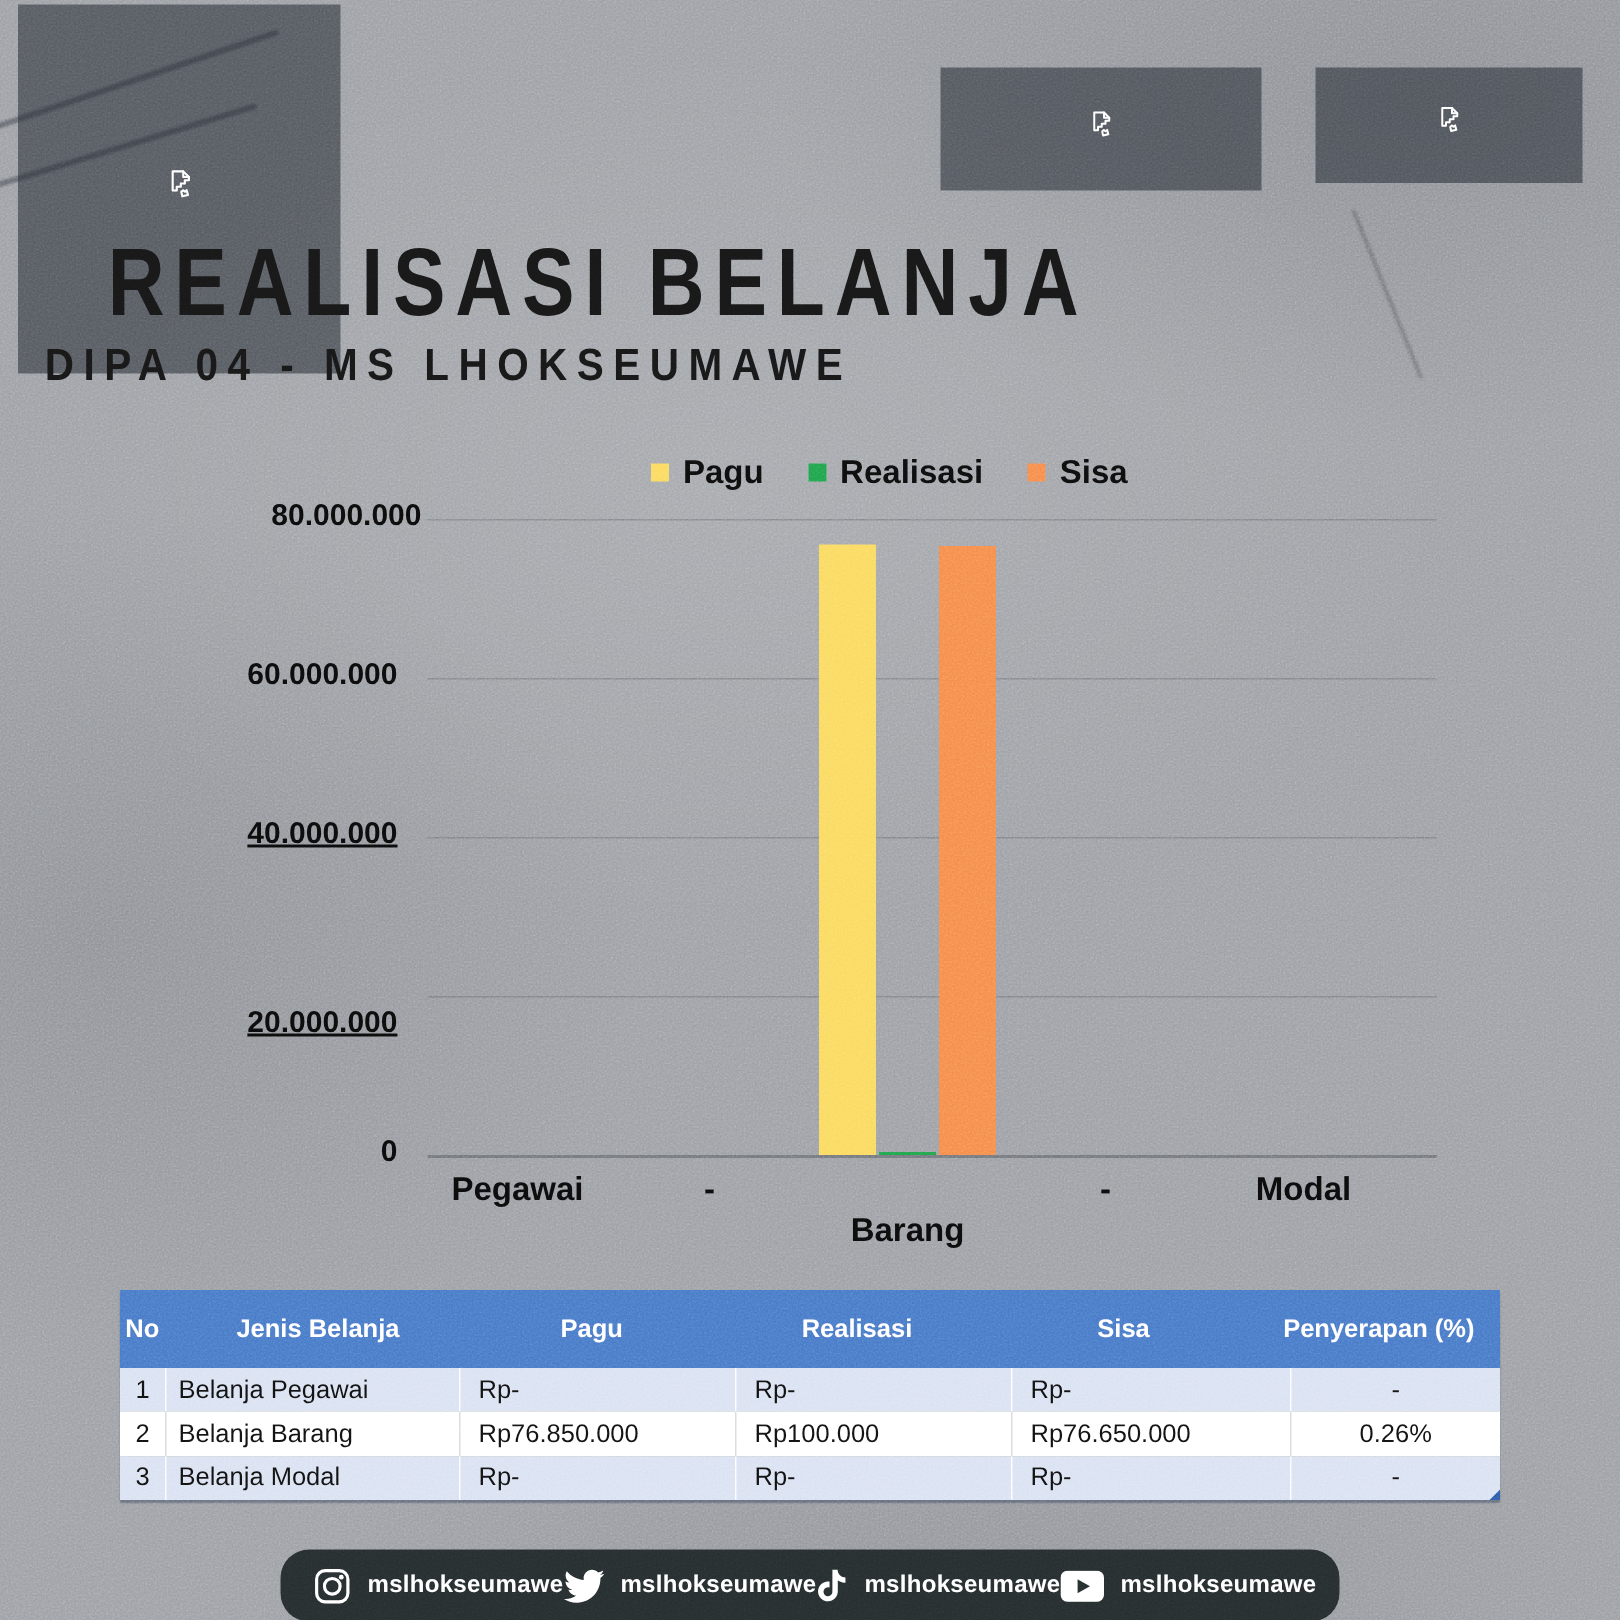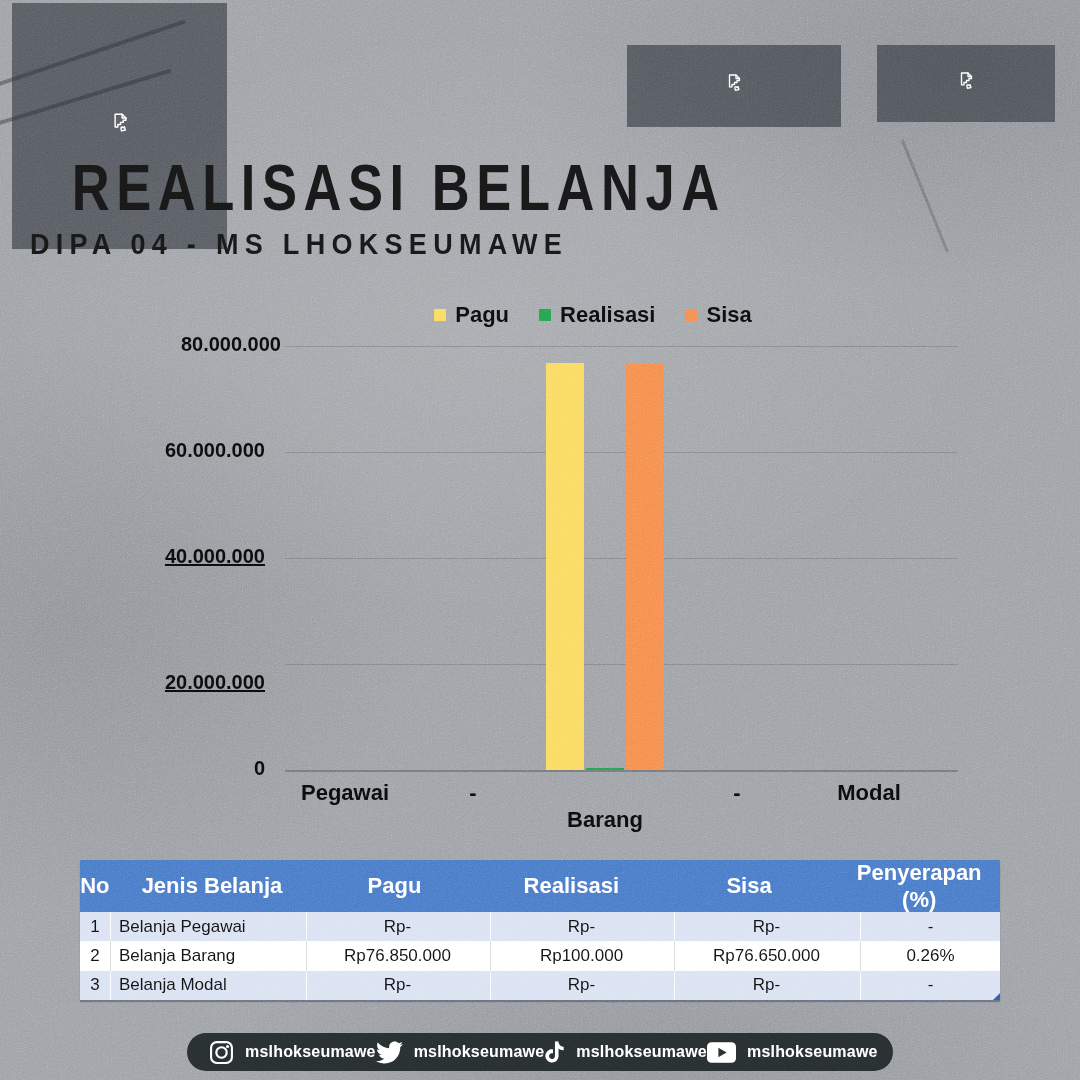--- a/index.html
+++ b/index.html
@@ -35,40 +35,40 @@
   
   #plot{position:absolute;inset:0;z-index:4;}
   .gridline{position:absolute;height:1px;background:rgba(95,100,106,.45);}
   .baseline{position:absolute;height:2px;background:rgba(80,85,91,.55);}
   .ytick{position:absolute;width:175px;text-align:right;font-size:20px;font-weight:bold;color:#0c0c0c;}
   .xlabel{position:absolute;width:130px;text-align:center;font-size:22px;font-weight:bold;color:#0c0c0c;}
   .bar{position:absolute;}
 
   
   .table{position:absolute;z-index:5;left:80px;top:860px;width:920px;box-shadow:0 2px 1px rgba(45,55,80,.45);}
-  .thead{display:flex;height:52px;background:#4876C6;color:#fff;font-weight:bold;font-size:22px;}
+  .thead{display:flex;height:52px;background:#4876C6;color:#fff;font-weight:bold;font-size:17px;}
   .th{display:flex;align-items:center;justify-content:center;text-align:center;line-height:1.25;}
   .trow{display:flex;height:29.3px;align-items:stretch;font-size:17px;color:#121212;}
   .trow.tint{background:#D9E1F2;}
   .trow.white{background:#FFFFFF;}
   .td{display:flex;align-items:center;box-sizing:border-box;}
   .trow.tint .td{border-right:1px solid rgba(255,255,255,.9);}
   .trow.white .td{border-right:1px solid #d9d9d9;}
   .td:last-child{border-right:none !important;}
   .c-no{width:31px;justify-content:center;}
   .c-jenis{width:196px;padding-left:8px;}
   .c-pagu,.c-real{width:184px;}
   .c-sisa{width:186px;}
   .c-pen{width:139px;justify-content:center;}
   .th.c-pen{padding:0 14px;}
-  .cur{justify-content:center;padding:0 14px 0 12px;}
+  .cur{justify-content:flex-start;padding:0 14px 0 12px;}
   .table-corner{position:absolute;right:0;bottom:0;width:0;height:0;border-left:7px solid transparent;border-bottom:7px solid #2E5AA8;}
 
   
-  .footer{position:absolute;z-index:5;left:187px;top:1033px;width:706px;height:38px;background:#262D2E;border-radius:19px;display:flex;align-items:center;justify-content:space-between;padding:0 22px;box-sizing:border-box;}
+  .footer{position:absolute;z-index:5;left:187px;top:1033px;width:706px;height:48px;background:#262D2E;border-radius:19px;display:flex;align-items:center;justify-content:space-between;padding:0 22px;box-sizing:border-box;}
   .social{display:flex;align-items:center;gap:11px;color:#fff;font-size:16px;font-weight:bold;letter-spacing:.2px;}
   .social svg{display:block;}
 </style>
 </head>
 <body>
 
 <div class="canvas">
 
   <div class="scratch" style="left:-4px;top:83px;width:200px;transform:rotate(-18.6deg);"></div>
   <div class="scratch" style="left:-4px;top:122px;width:183px;transform:rotate(-17deg);"></div>

